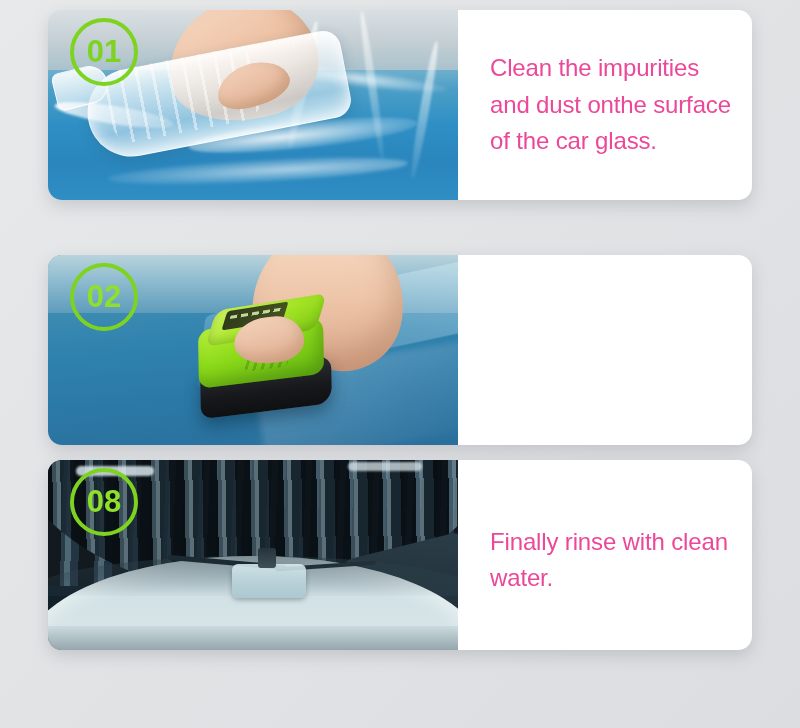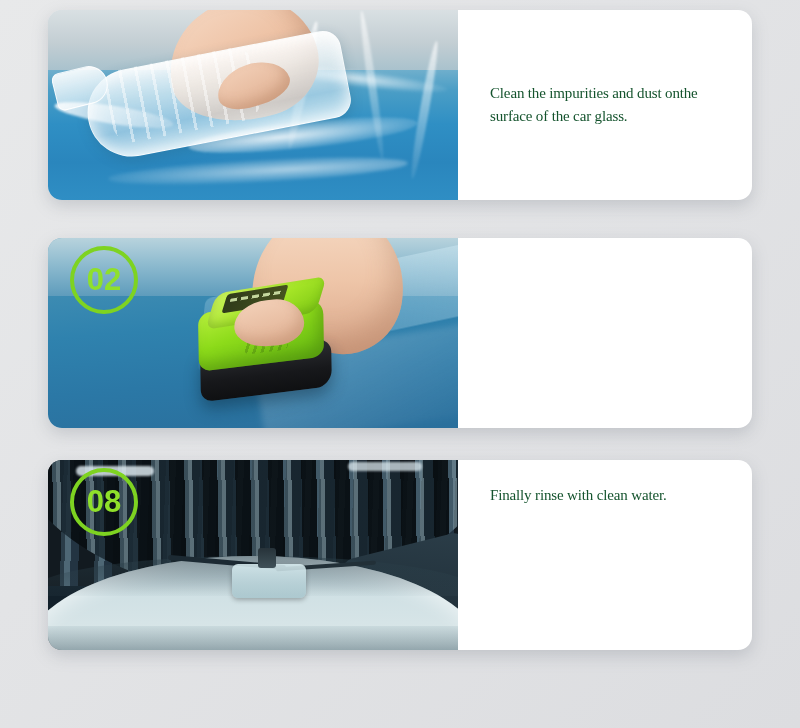--- a/index.html
+++ b/index.html
@@ -25,49 +25,48 @@
     left: 48px;
     width: 704px;
     height: 190px;
     background: #ffffff;
     border-radius: 14px;
     box-shadow: 0 6px 16px rgba(120,125,135,0.28);
     display: flex;
     overflow: visible;
   }
   .step-1 { top: 10px; }
-  .step-2 { top: 238px; }
+  .step-2 { top: 255px; }
   .step-3 { top: 460px; }
 
   .photo {
     position: relative;
     width: 410px;
     height: 190px;
     border-radius: 14px 0 0 14px;
     overflow: hidden;
     flex: 0 0 auto;
   }
 
   .text-pane {
     flex: 1 1 auto;
     display: flex;
     align-items: center;
     padding-left: 32px;
     padding-right: 20px;
     box-sizing: border-box;
   }
   .step-text {
-    font-size: 15px;
+    font-size: 24px;
     line-height: 1.52;
-    color: #14532d;
+    color: #ec4899;
     letter-spacing: -0.15px;
     max-width: 256px;
-    font-family: Liberation Serif, serif;
-  }
-  .step-3 .text-pane { align-items: flex-start; padding-top: 24px; }
+  }
+  .step-3 .text-pane { align-items: flex-start; padding-top: 64px; }
 
   
   .badge {
     position: absolute;
     left: 22px;
     top: 8px;
     width: 68px;
     height: 68px;
     border-radius: 50%;
     border: 4px solid #7ed321;
@@ -350,20 +349,23 @@
       <div class="p1-trail3"></div>
       <div class="p1-splash-b"></div>
       <div class="p1-hand"></div>
       <div class="p1-bottle"></div>
       <div class="p1-ribs"></div>
       <div class="p1-bottle-neck"></div>
       <div class="p1-thumb"></div>
       <div class="p1-stream"></div>
       <div class="p1-splash-a"></div>
       <div class="p1-splash-c"></div>
+      <div class="badge">
+        <span class="badge-num">01</span>
+      </div>
     </div>
     <div class="text-pane">
       <div class="step-text">Clean the impurities and dust onthe surface of the car glass.</div>
     </div>
   </div>
 
   <div class="step-card step-2">
     <div class="photo">
       <div class="p2-bg"></div>
       <div class="p2-sky"></div>

